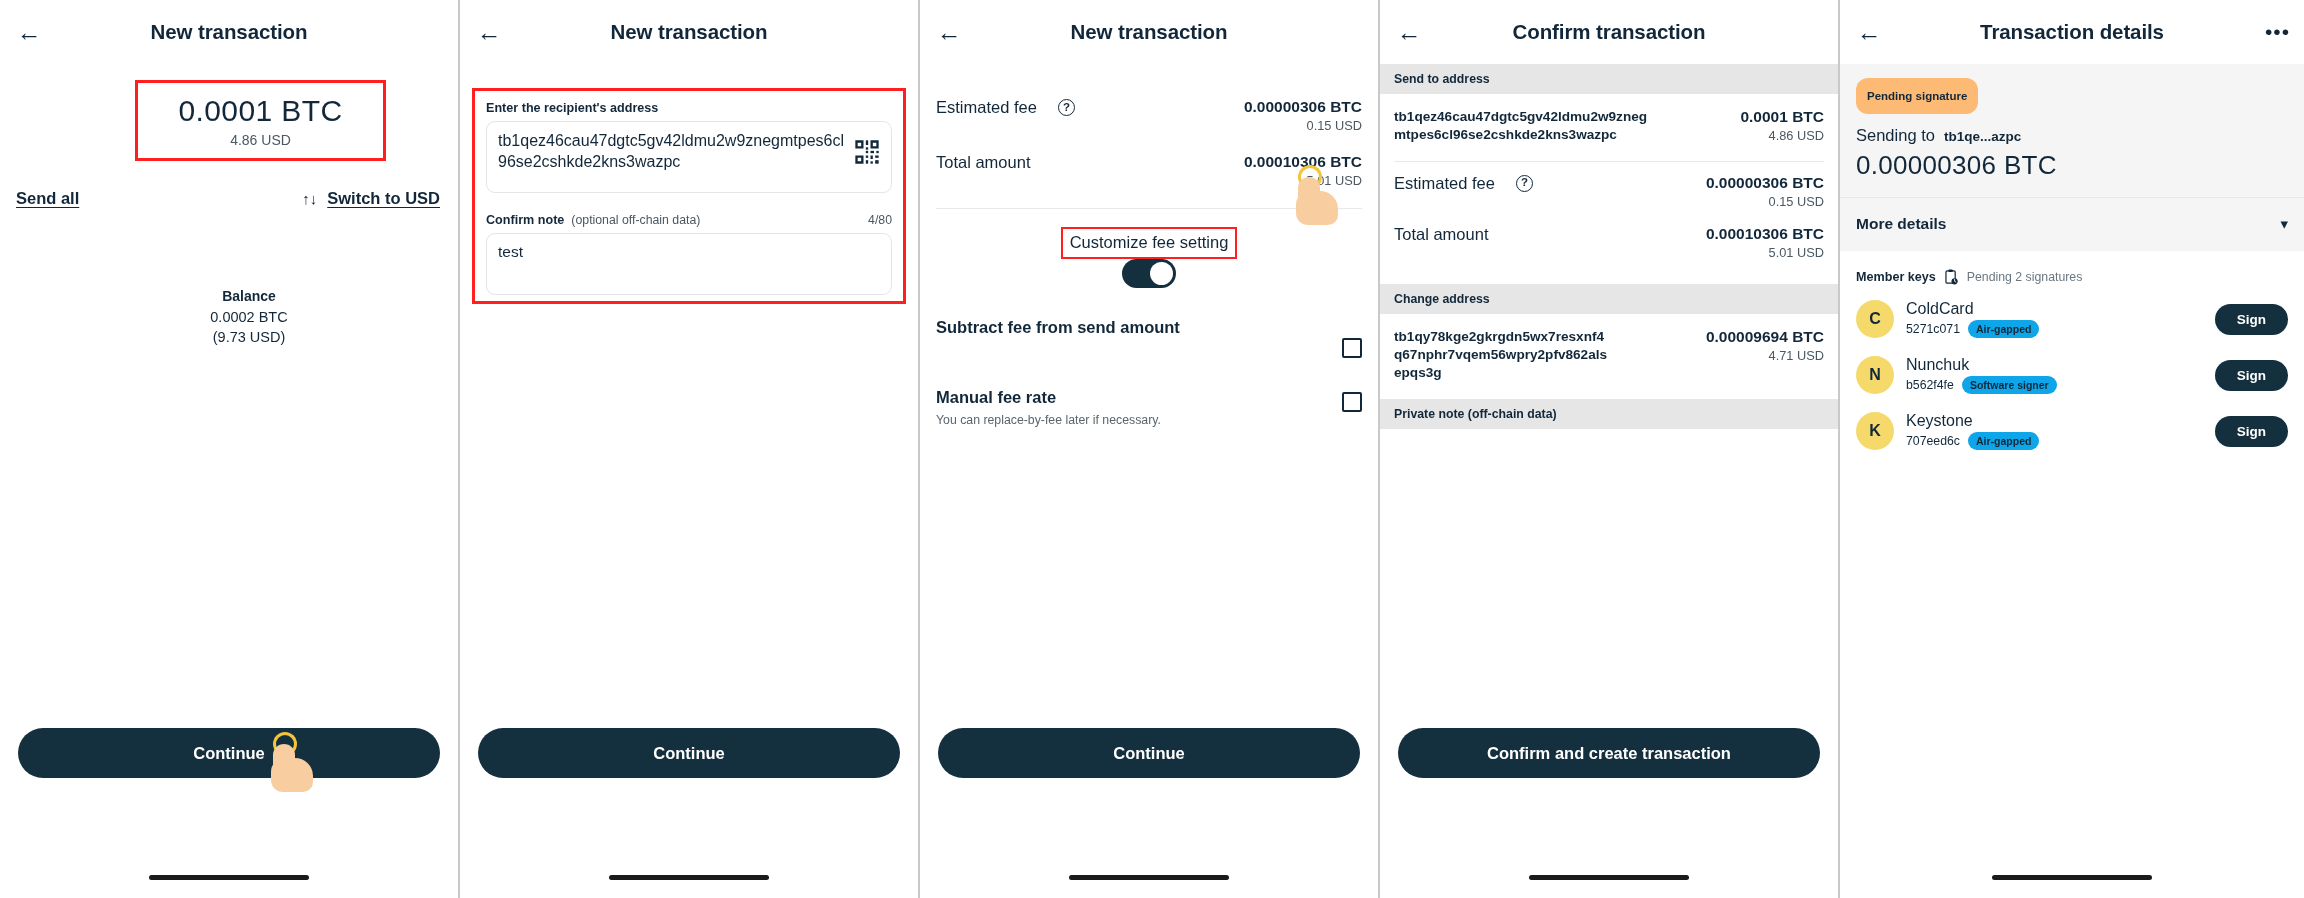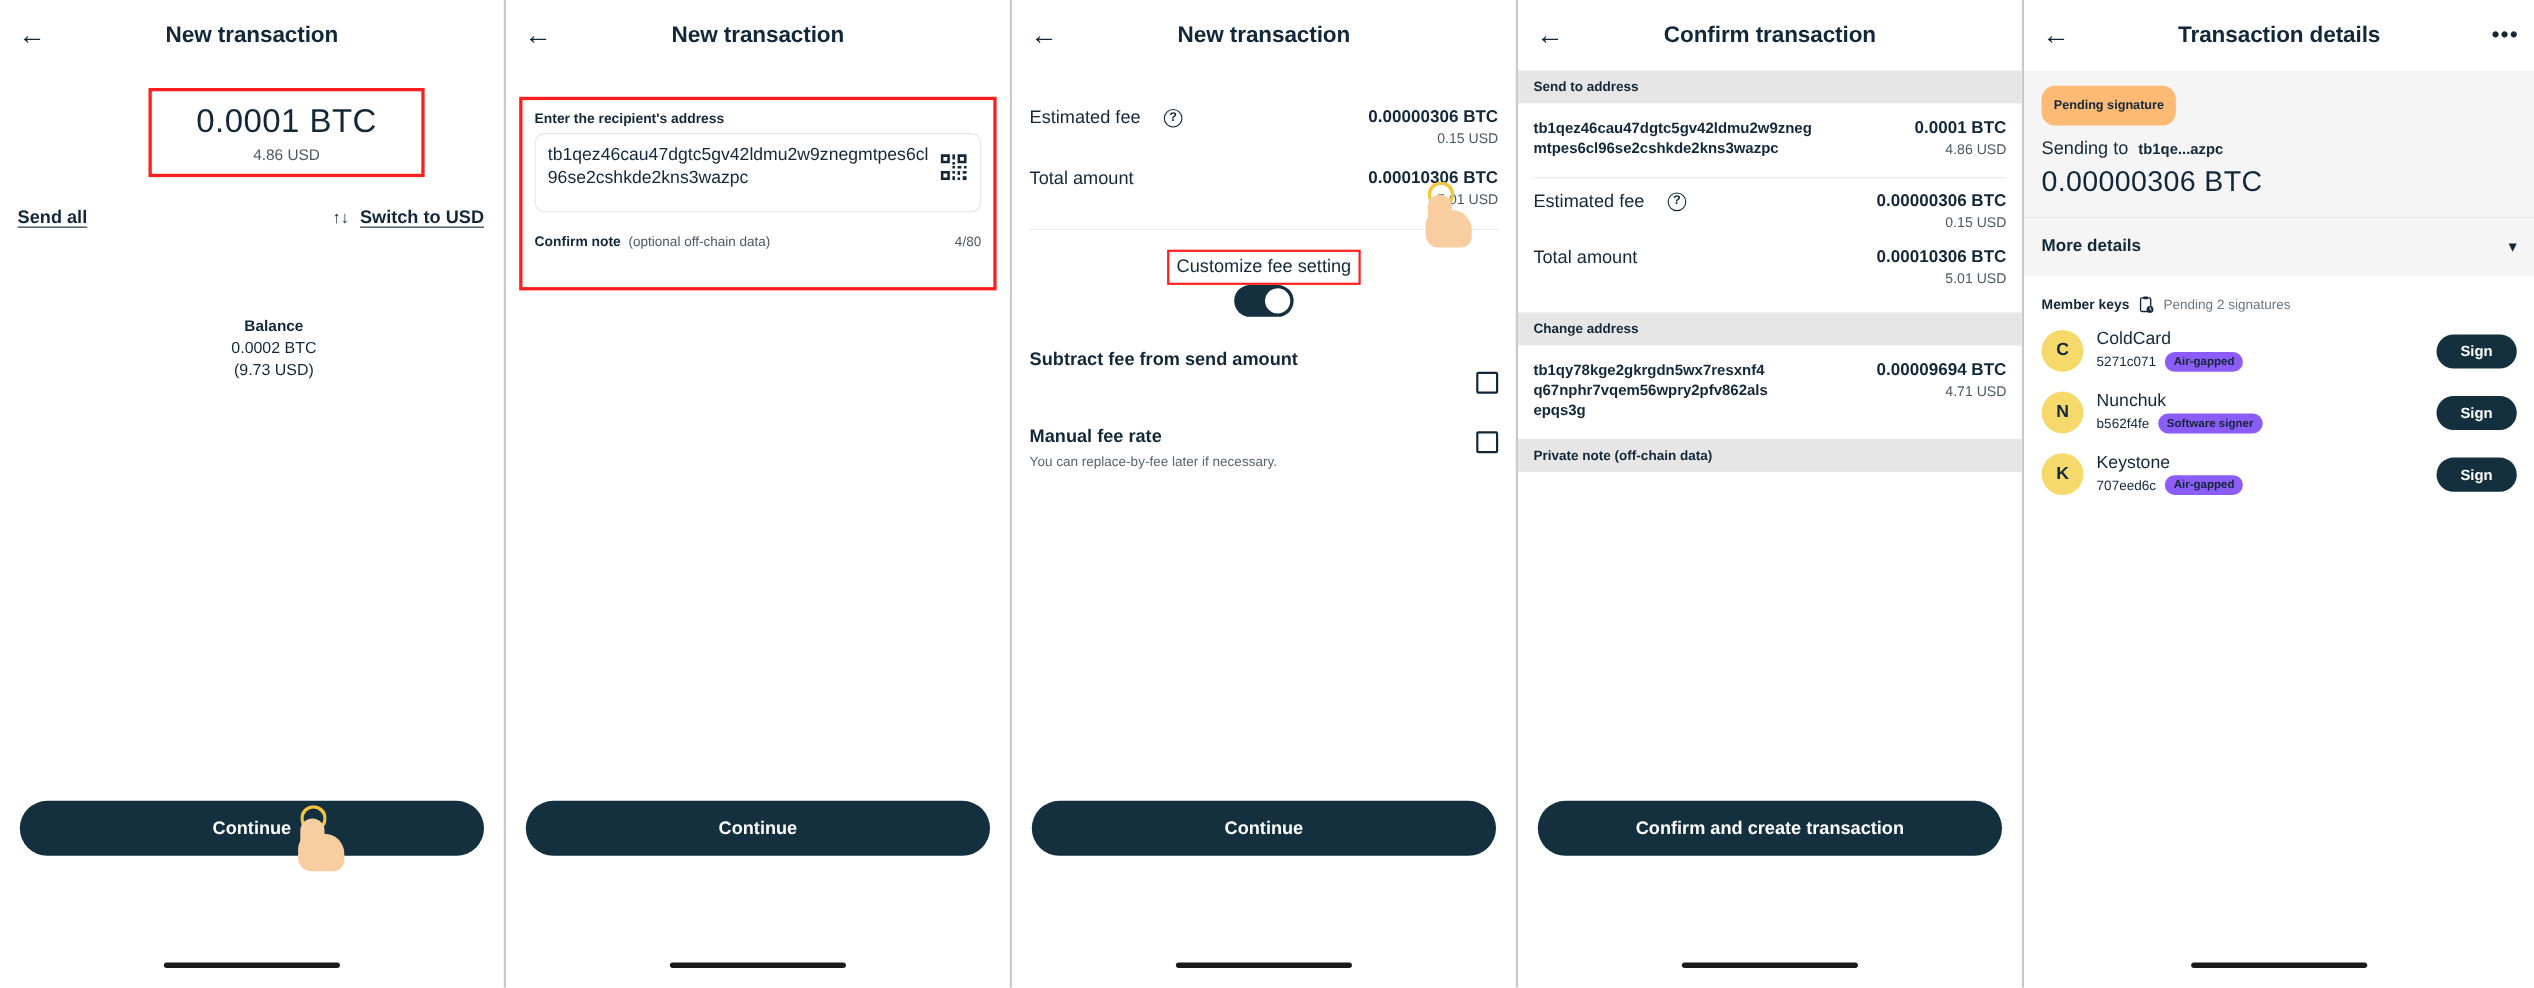--- a/index.html
+++ b/index.html
@@ -155,21 +155,21 @@
     left: 6px; top: 26px;
     width: 42px; height: 34px;
     background: #f8cda0;
     border-radius: 14px 18px 10px 12px;
   }
 
   
   .red-group {
     margin: 24px 12px 0;
     border: 3px solid #ff1f1f;
-    padding: 10px 11px 28px;
+    padding: 10px 11px 6px;
   }
   .field-label {
     font-size: 12.6px;
     font-weight: 700;
     color: #12283a;
     margin-bottom: 6px;
   }
   .addr-input {
     border: 1px solid #e3e5e7;
     border-radius: 9px;
@@ -381,21 +381,21 @@
     font-size: 16px;
     font-weight: 600;
     display: flex; align-items: center; justify-content: center;
     flex: 0 0 38px;
   }
   .signer-info { flex: 1; }
   .signer-name { font-size: 16px; color: #12283a; }
   .signer-meta { display: flex; align-items: center; gap: 8px; margin-top: 2px; }
   .signer-id { font-size: 12.3px; color: #12283a; }
   .tag {
-    background: #8b5cf6;
+    background: #0ea5e9;
     color: #12283a;
     font-size: 10.5px;
     font-weight: 700;
     padding: 3px 8px;
     border-radius: 9px;
   }
   .sign-btn {
     background: #14303f;
     color: #fff;
     font-size: 13.5px;
@@ -470,20 +470,21 @@
           <rect x="11" y="15" width="2" height="2" fill="#12283a"></rect>
           <rect x="11" y="19" width="2" height="3" fill="#12283a"></rect>
         </svg>
       </div>
 
       <div class="note-head">
         <span class="note-title">Confirm note</span>
         <span class="note-opt">(optional off-chain data)</span>
         <span class="note-count">4/80</span>
       </div>
+      <div class="note-input">test</div>
     </div>
 
     <div class="cta">Continue</div>
 
     <div class="home-bar"></div>
   </div>
 
   <div class="panel">
     <div class="hdr">
       <div class="back-arrow">←</div>

